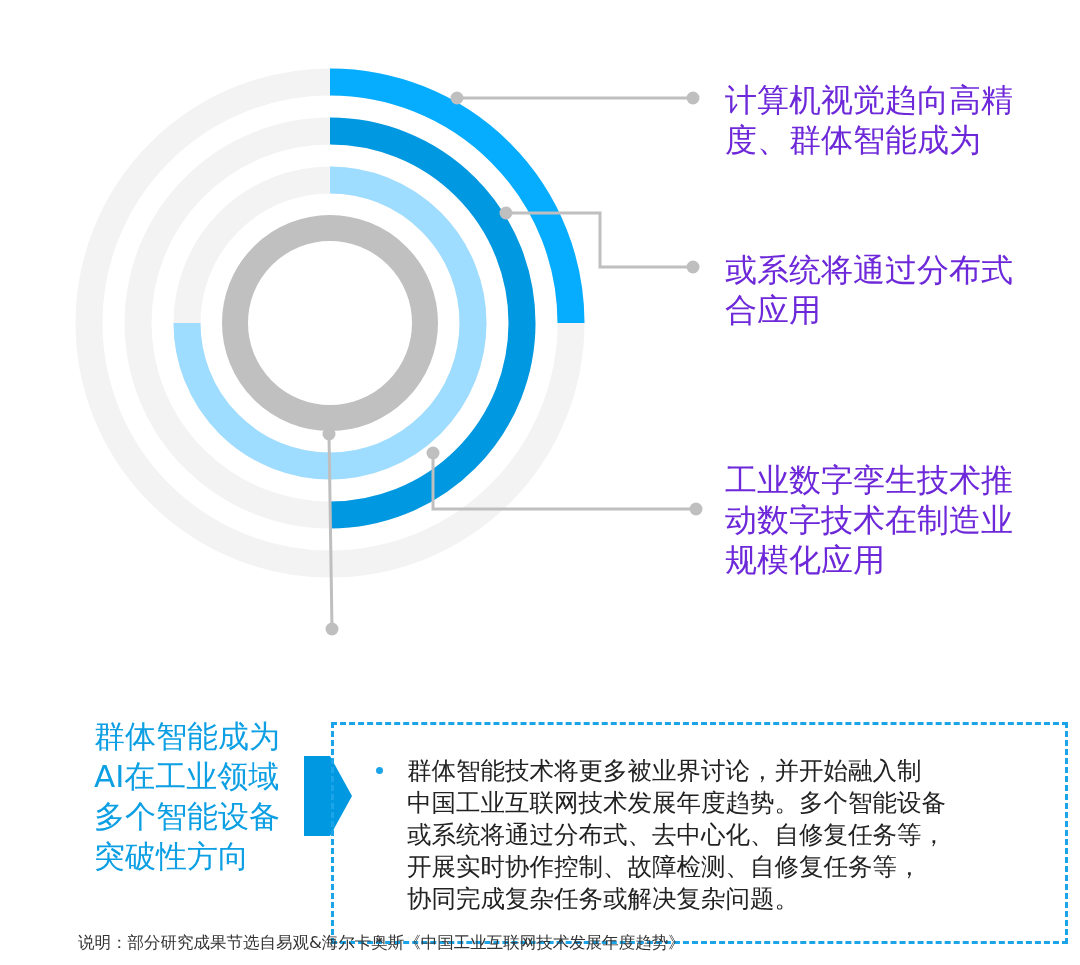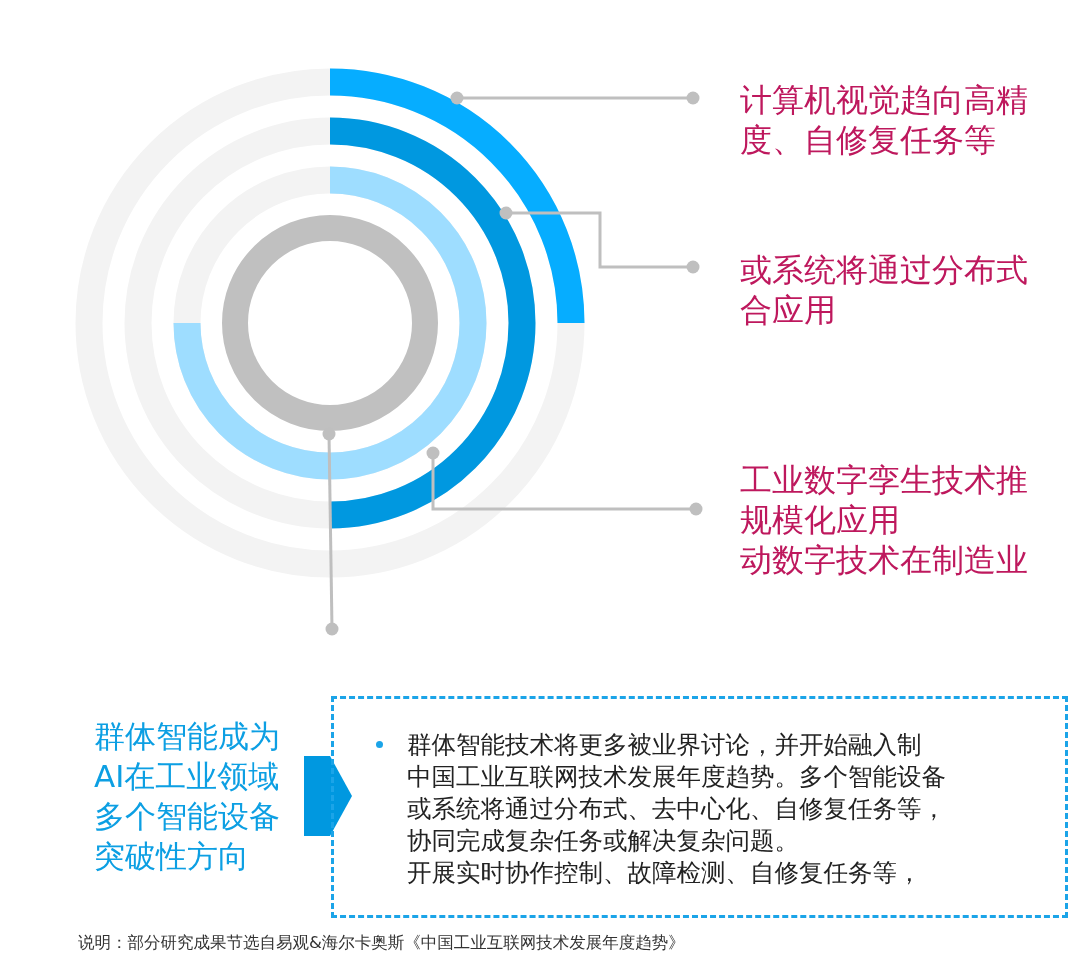--- a/index.html
+++ b/index.html
@@ -1,26 +1,26 @@
 <!DOCTYPE html>
 <html><head>
 <meta charset="utf-8">
 <style>
   html, body { margin:0; padding:0; background:#ffffff; }
   body { width:1080px; height:965px; position:relative; overflow:hidden;
          font-family:"DejaVu Sans","Liberation Sans",sans-serif; }
   #diagram { position:absolute; left:0; top:0; width:1080px; height:660px; }
-  .callout { position:absolute; left:740px; width:320px; color:#be185d;
+  .callout { position:absolute; left:725px; width:320px; color:#6d28d9;
              font-size:32px; line-height:40px; letter-spacing:0px; }
   .callout span { display:block; white-space:nowrap; }
   #headline { position:absolute; left:86px; top:716px; width:230px; color:#0C9FE3;
               font-size:31px; line-height:40px;margin-left:8px; }
   #headline span { display:block; white-space:nowrap; }
   #arrow { position:absolute; left:304px; top:756px; width:50px; height:80px; }
-  #detail-box { position:absolute; left:331px; top:696px; width:737px; height:222px;
+  #detail-box { position:absolute; left:331px; top:722px; width:737px; height:222px;
                 box-sizing:border-box; border:3px dashed #1BA4E8; }
   #bullet { position:absolute; left:42px; top:42px; width:7px; height:7px;
             background:#1BA4E8; border-radius:50%; }
   #detail-text { position:absolute; left:73px; top:30px; width:650px; color:#222222;
                  font-size:24.5px; line-height:32px; }
   #detail-text span { display:block; white-space:nowrap; }
   #footnote { position:absolute; left:78px; top:932px; color:#333333; font-size:16.5px;
               line-height:22px; white-space:nowrap;text-align:right; }
 </style>
 </head>
@@ -52,49 +52,49 @@
     <circle cx="693" cy="267" r="6.5"></circle>
     <circle cx="433" cy="453" r="6.5"></circle>
     <circle cx="696" cy="509" r="6.5"></circle>
     <circle cx="329" cy="434" r="6.5"></circle>
     <circle cx="332" cy="629" r="6.5"></circle>
   </g>
 </svg>
 
 <div class="callout" style="top:80px;">
   <span>计算机视觉趋向高精</span>
-  <span>度、自修复任务等</span>
+  <span>度、群体智能成为</span>
 </div>
 
 <div class="callout" style="top:250px;">
   <span>或系统将通过分布式</span>
   <span>合应用</span>
 </div>
 
 <div class="callout" style="top:460px;">
   <span>工业数字孪生技术推</span>
+  <span>动数字技术在制造业</span>
   <span>规模化应用</span>
-  <span>动数字技术在制造业</span>
 </div>
 
 <div id="headline">
   <span>群体智能成为</span>
   <span>AI在工业领域</span>
   <span>多个智能设备</span>
   <span>突破性方向</span>
 </div>
 
 <svg id="arrow" viewBox="0 0 50 80" xmlns="http://www.w3.org/2000/svg">
   <polygon points="0,0 26,0 48,40 26,80 0,80" fill="#0098E0"></polygon>
 </svg>
 
 <div id="detail-box">
   <div id="bullet"></div>
   <div id="detail-text">
     <span>群体智能技术将更多被业界讨论，并开始融入制</span>
     <span>中国工业互联网技术发展年度趋势。多个智能设备</span>
     <span>或系统将通过分布式、去中心化、自修复任务等，</span>
+    <span>开展实时协作控制、故障检测、自修复任务等，</span>
     <span>协同完成复杂任务或解决复杂问题。</span>
-    <span>开展实时协作控制、故障检测、自修复任务等，</span>
   </div>
 </div>
 
 <div id="footnote">说明：部分研究成果节选自易观&amp;海尔卡奥斯《中国工业互联网技术发展年度趋势》</div>
 
 </body></html>

